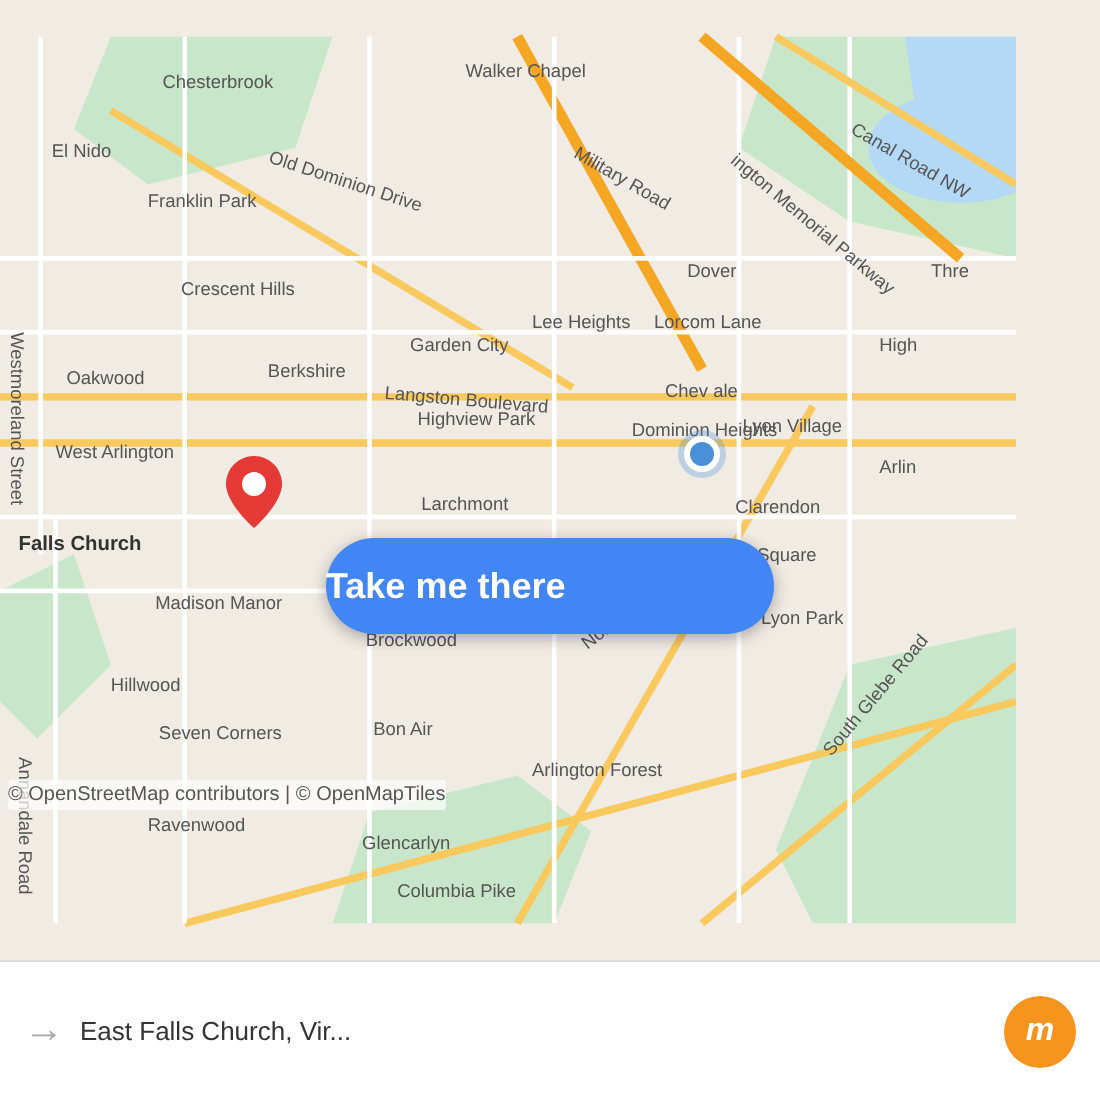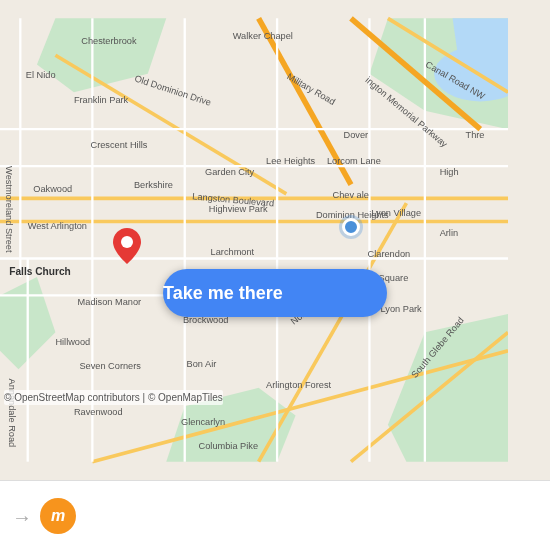--- a/index.html
+++ b/index.html
@@ -268,18 +268,19 @@
     <span>Take me there</span>
   </button>
 
   <div id="attribution">
     <span>© OpenStreetMap contributors | © OpenMapTiles</span>
   </div>
 </div>
 
 <div id="bottom-bar">
   <span id="arrow-icon">→</span>
+  <span id="destination-text">East Falls Church, Vir...</span>
   <div id="moovit-logo">
     <div class="moovit-circle">
       <span class="moovit-m">m</span>
     </div>
   </div>
 </div>
 
 </body></html>

